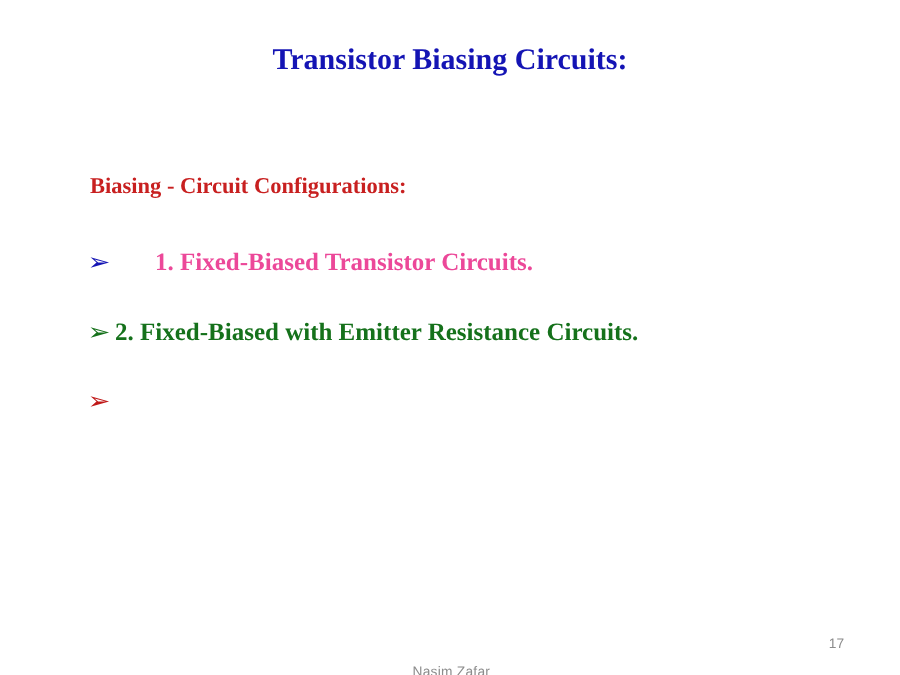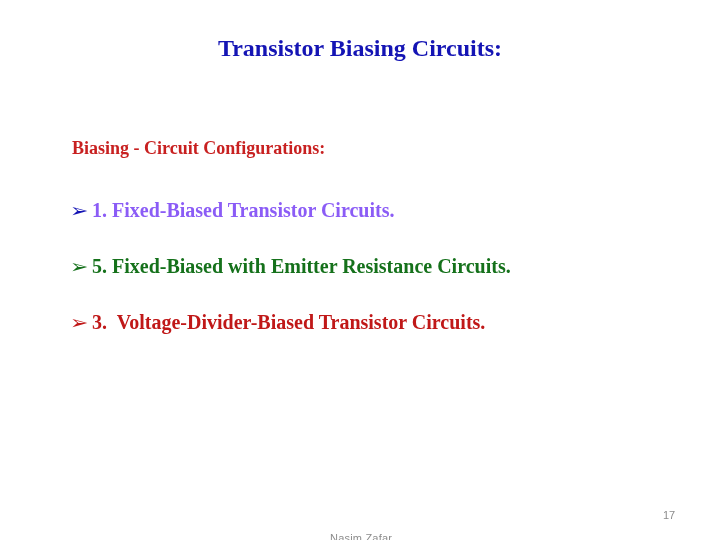--- a/index.html
+++ b/index.html
@@ -106,31 +106,30 @@
 <div id="slide" style="background: rgb(255, 255, 255);">
 
   <div class="slide-title" style="color: rgb(20, 20, 180);">Transistor Biasing Circuits:</div>
 
   <div class="subtitle" style="color: rgb(200, 32, 32);">Biasing - Circuit Configurations:</div>
 
   <div class="bullet-list">
 
     <div class="bullet-row">
       <span class="bullet-marker" style="color: rgb(20, 20, 180);">➢</span>
-      <span class="bullet-text" style="color: #8b5cf6;">1. Fixed-Biased Transistor Circuits.</span>
+      <span class="bullet-text" style="color: #ec4899; margin-left: 32px;">1. Fixed-Biased Transistor Circuits.</span>
     </div>
 
     <div class="bullet-row">
       <span class="bullet-marker" style="color: rgb(21, 113, 27);">➢</span>
-      <span class="bullet-text" style="color: rgb(21, 113, 27);">5. Fixed-Biased with Emitter Resistance Circuits.</span>
+      <span class="bullet-text" style="color: rgb(21, 113, 27);">2. Fixed-Biased with Emitter Resistance Circuits.</span>
     </div>
 
     <div class="bullet-row">
       <span class="bullet-marker" style="color: rgb(192, 24, 24);">➢</span>
-      <span class="bullet-text" style="color: rgb(192, 24, 24);">3.  Voltage-Divider-Biased Transistor Circuits.</span>
     </div>
 
   </div>
 
   <div class="footer-author" style="color: rgb(140, 140, 140); margin-top: 23px;">Nasim Zafar</div>
 
   <div class="footer-pagenum" style="color: rgb(140, 140, 140); text-align: right;">17</div>
 
 </div>
 

